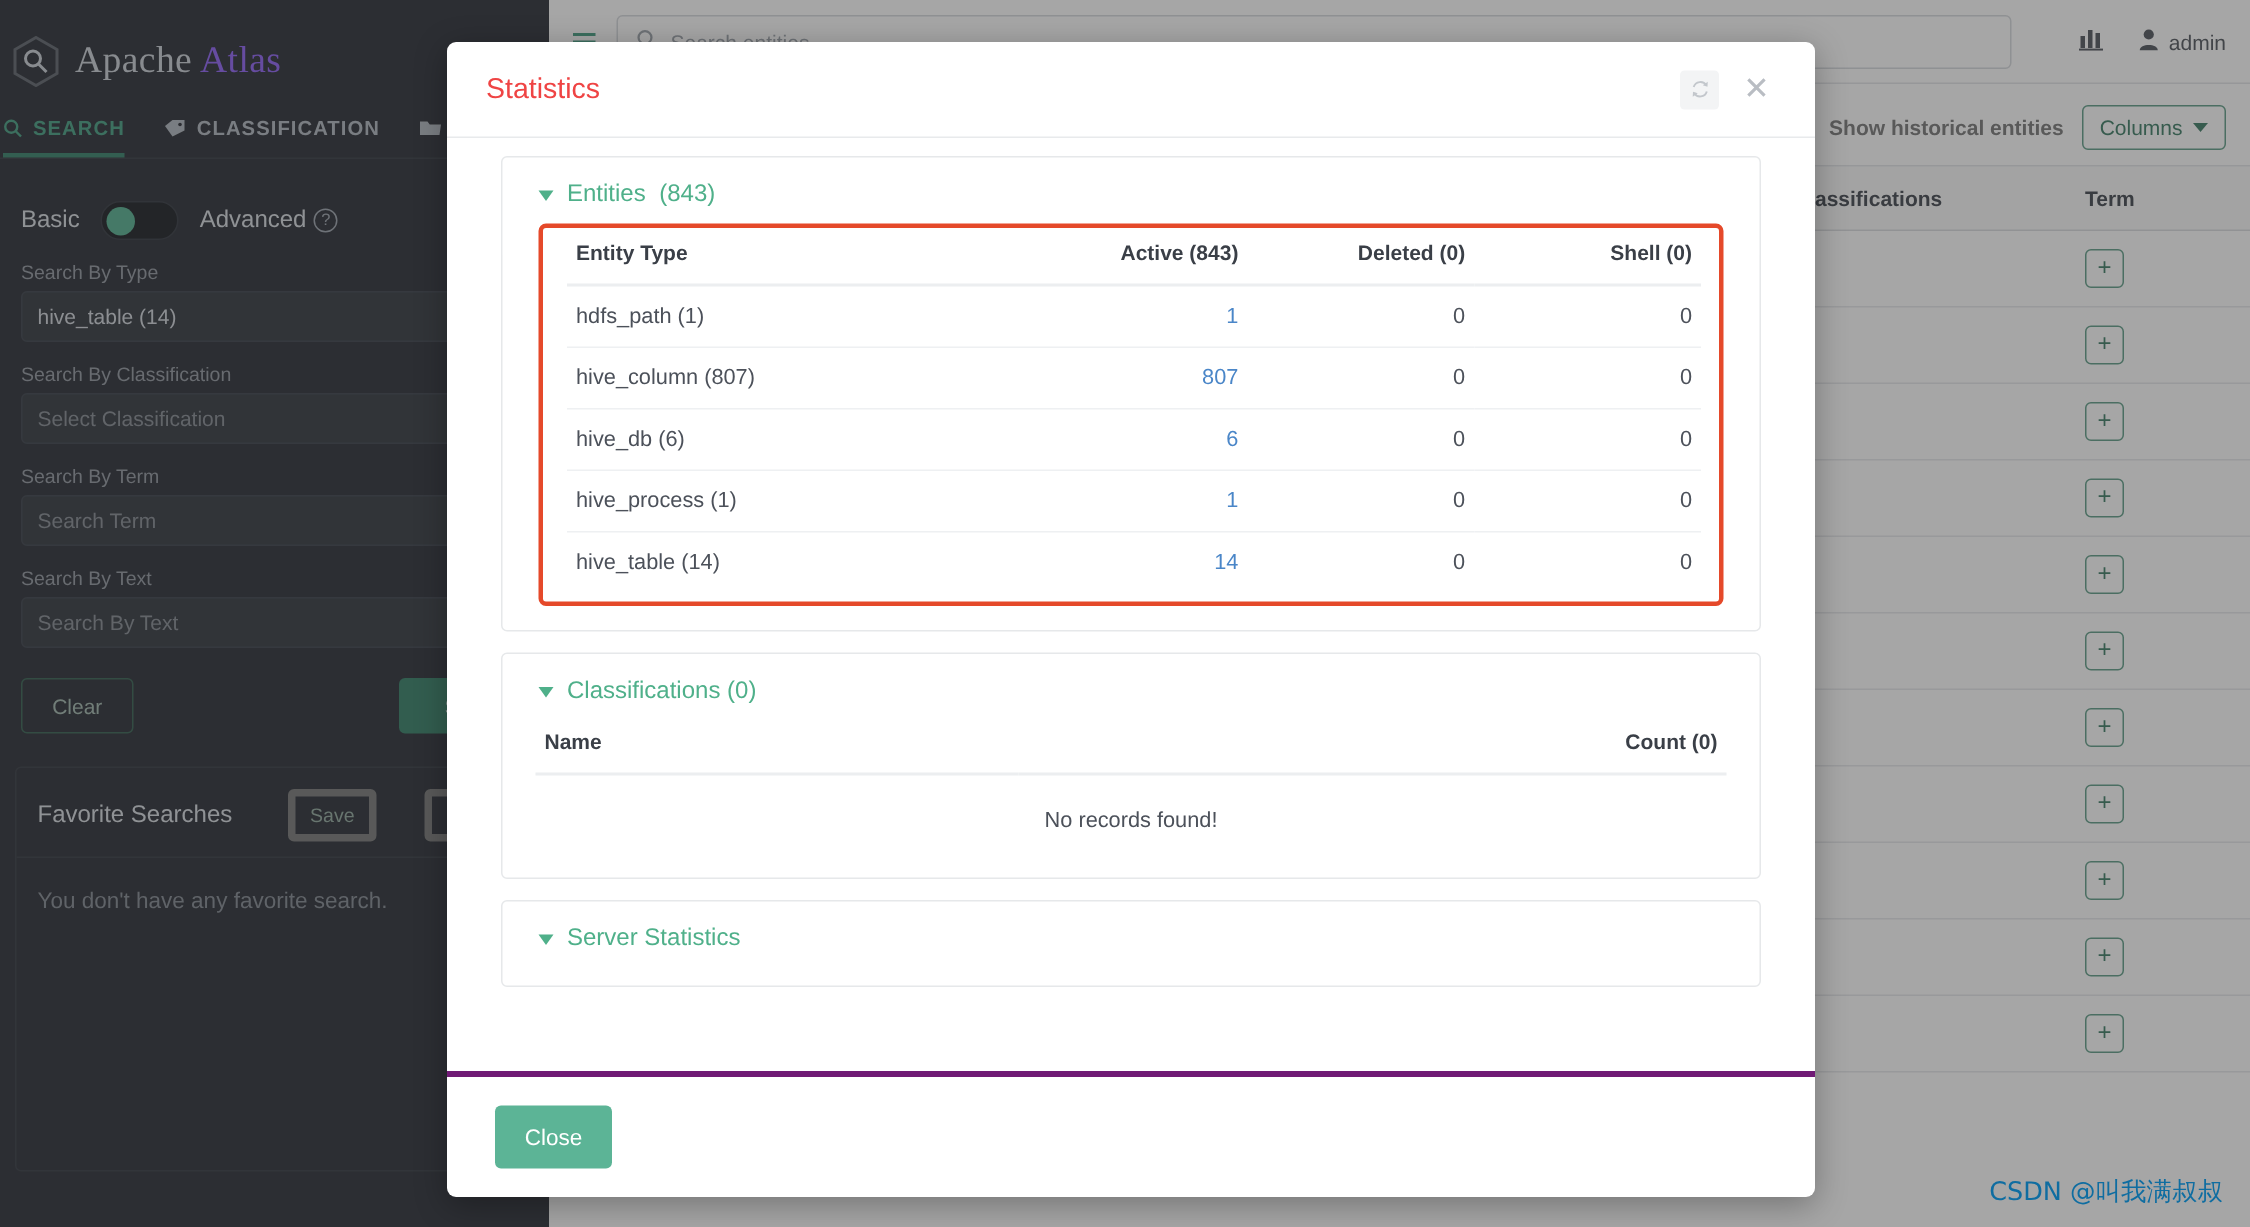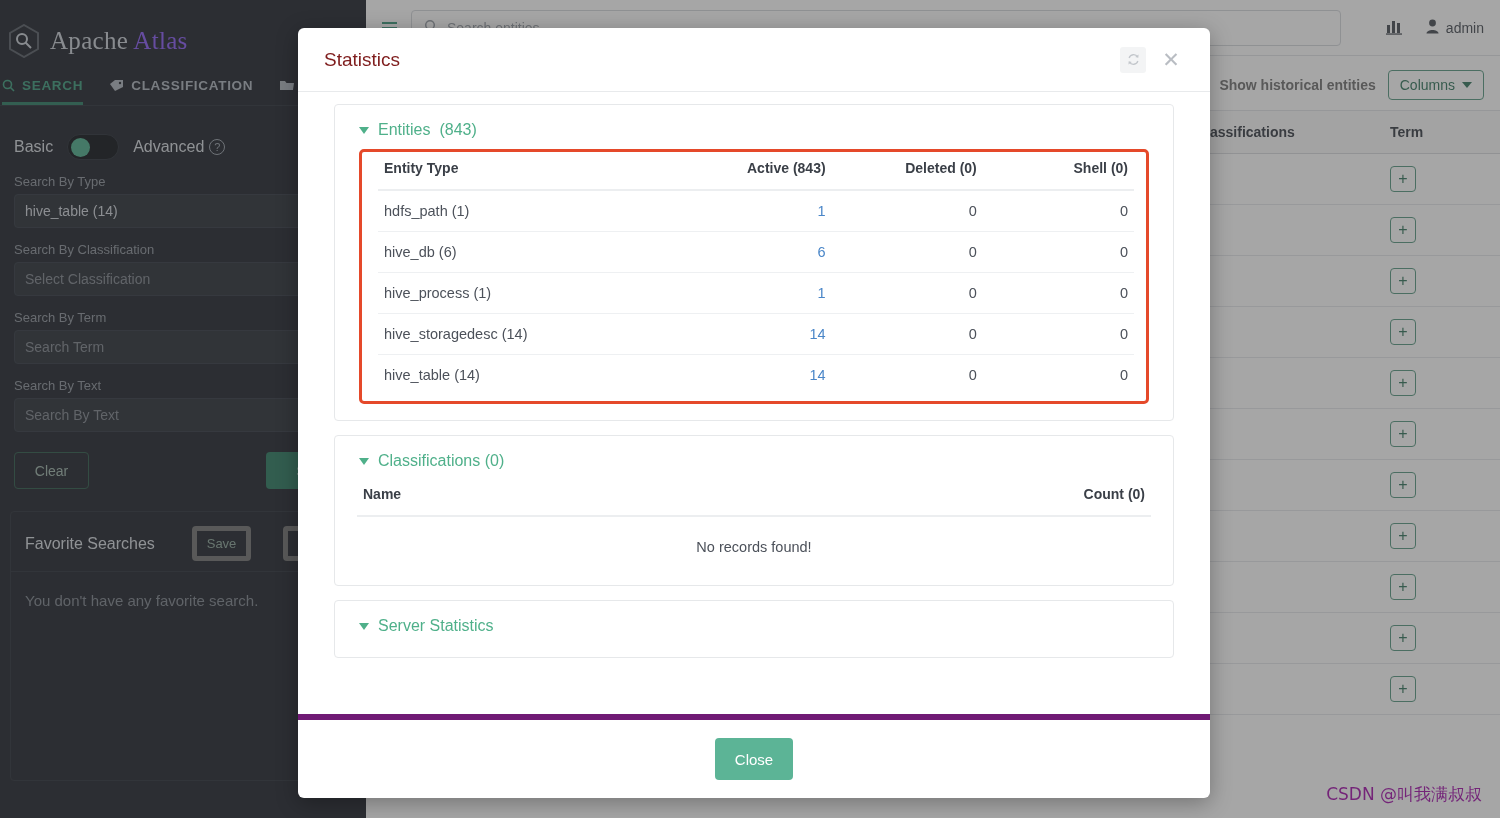--- a/index.html
+++ b/index.html
@@ -170,21 +170,21 @@
     position: absolute; left: 298px; top: 28px;
     width: 912px; height: 770px; background: #fff;
     border-radius: 6px; z-index: 50;
     box-shadow: 0 5px 22px rgba(0,0,0,.30);
     display: flex; flex-direction: column; overflow: hidden;
   }
   .modal-head {
     height: 64px; display: flex; align-items: center;
     padding: 0 26px; border-bottom: 1px solid #e8eaec; flex: 0 0 auto;
   }
-  .modal-title { font-size: 19px; color: #7f1d1d; font-weight: normal; }
+  .modal-title { font-size: 19px; color: #ef4444; font-weight: normal; }
   .modal-head-icons { margin-left: auto; display: flex; align-items: center; gap: 12px; }
   .icon-btn {
     width: 26px; height: 26px; display: flex; align-items: center;
     justify-content: center; color: #c3c7cc; background: transparent;
   }
   .icon-btn.refresh { background: #f3f4f5; border-radius: 3px; }
   .x-glyph { font-size: 21px; color: #b9bdc3; line-height: 1; }
 
   .modal-body {
     flex: 1 1 auto; overflow: hidden; padding: 12px 36px 0 36px;
@@ -225,33 +225,33 @@
     border: 3px solid #e5492a; border-radius: 5px;
     padding: 2px 12px 6px 16px; margin: 0 2px;
   }
   .no-records {
     text-align: center; font-size: 14.5px; color: #4c515a; padding: 22px 0 14px 0;
   }
   .panel.last { margin-bottom: 0; }
   .panel.last .panel-head { padding-bottom: 22px; }
 
   .modal-foot {
-    flex: 0 0 auto; height: 84px; border-top: 6px solid #701a75;
-    display: flex; align-items: center; justify-content: center;
+    flex: 0 0 auto; height: 84px; border-top: 4px solid #701a75;
+    display: flex; align-items: center; justify-content: flex-start;
     padding: 0 32px;
   }
   .btn-close {
     min-width: 78px; height: 42px; border-radius: 4px;
     background: #5cb496; color: #fff; font-size: 15px; border: none;
     display: flex; align-items: center; justify-content: center;
   }
 
   .watermark {
     position: absolute; right: 18px; bottom: 12px; z-index: 60;
-    color: #701a75; font-size: 17px; opacity: .92;
+    color: #0369a1; font-size: 17px; opacity: .92;
     font-family: "DejaVu Sans", sans-serif;
   }
 </style>
 </head>
 <body>
 
 <div id="app">
 
   <div class="bg-layer">
 
@@ -541,34 +541,34 @@
                 </tr>
               </thead>
               <tbody id="entities-body">
                   <tr>
                     <td class="left">hdfs_path (1)</td>
                     <td class="right"><span class="link-num">1</span></td>
                     <td class="right">0</td>
                     <td class="right">0</td>
                   </tr>
                   <tr>
+                    <td class="left">hive_column (807)</td>
+                    <td class="right"><span class="link-num">807</span></td>
+                    <td class="right">0</td>
+                    <td class="right">0</td>
+                  </tr>
+                  <tr>
                     <td class="left">hive_db (6)</td>
                     <td class="right"><span class="link-num">6</span></td>
                     <td class="right">0</td>
                     <td class="right">0</td>
                   </tr>
                   <tr>
                     <td class="left">hive_process (1)</td>
                     <td class="right"><span class="link-num">1</span></td>
-                    <td class="right">0</td>
-                    <td class="right">0</td>
-                  </tr>
-                  <tr>
-                    <td class="left">hive_storagedesc (14)</td>
-                    <td class="right"><span class="link-num">14</span></td>
                     <td class="right">0</td>
                     <td class="right">0</td>
                   </tr>
                   <tr>
                     <td class="left">hive_table (14)</td>
                     <td class="right"><span class="link-num">14</span></td>
                     <td class="right">0</td>
                     <td class="right">0</td>
                   </tr>
                 </tbody>

